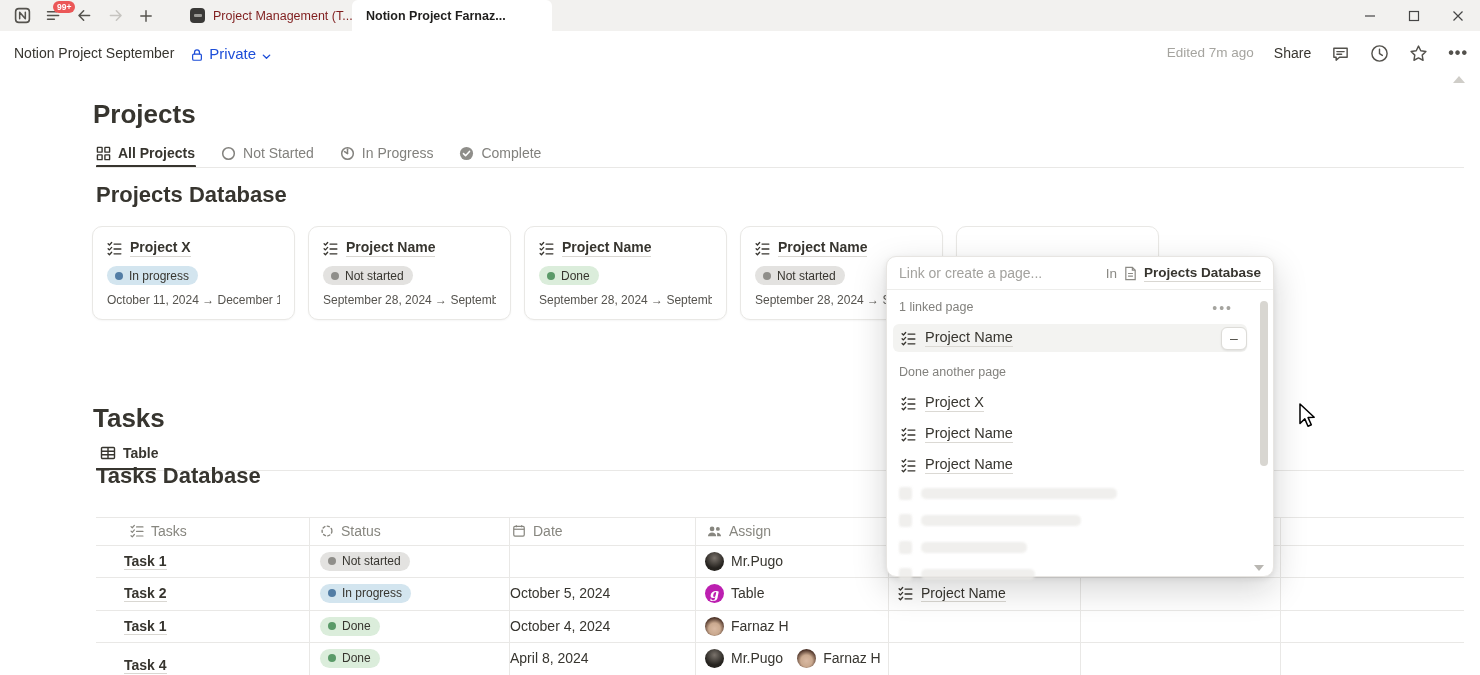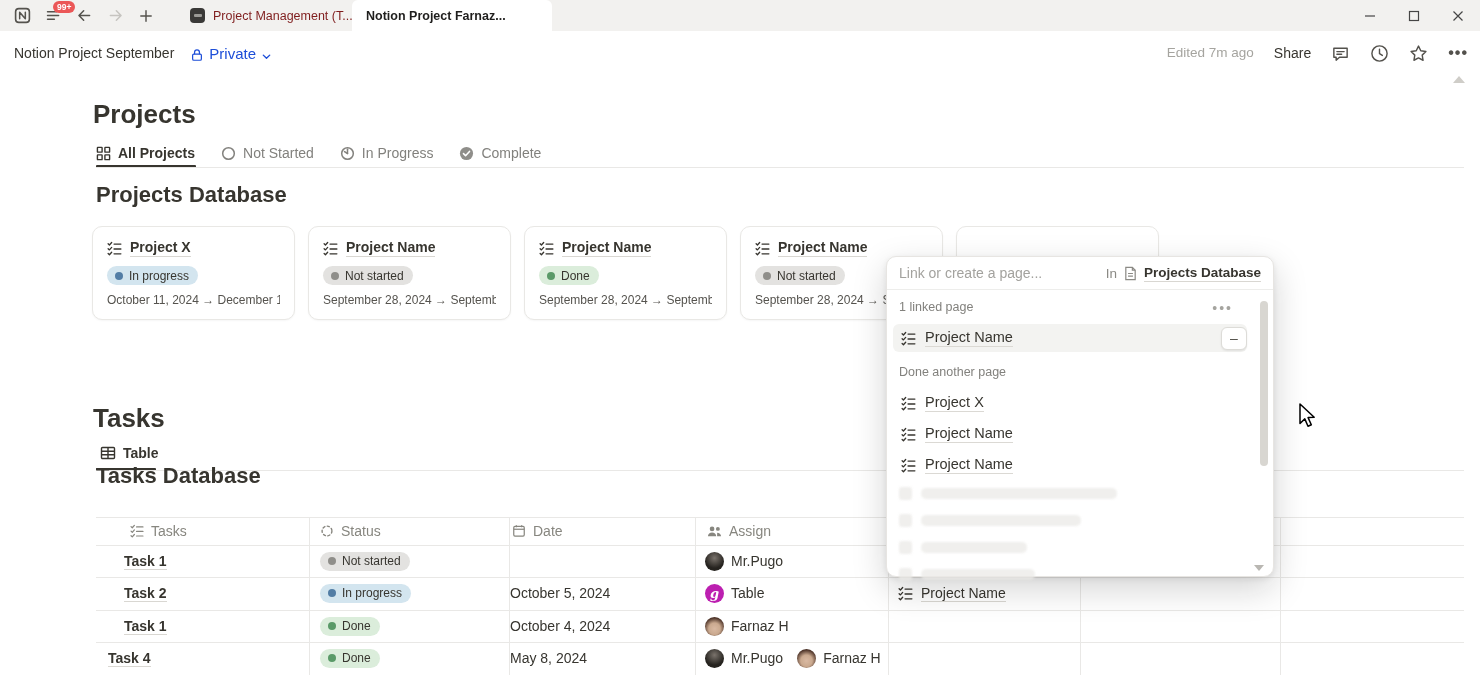--- a/index.html
+++ b/index.html
@@ -492,31 +492,31 @@
         <span class="assignees">
             <span class="assignee">
               <span class="avatar photo"></span>
               <span>Farnaz H</span>
             </span>
           </span>
       </div>
     </div>
 
     <div class="trow" style="top:125px;">
-      <div class="tcell" style="left:12px;">
+      <div class="tcell" style="left:28px;align-items:flex-end;">
           <span class="taskname">Task 4</span>
         </div>
       <div class="tcell" style="left:224px;">
           <span class="pill green" style="margin-top:0;">
             <span class="dot"></span>
             <span>Done</span>
           </span>
         </div>
       <div class="tcell" style="left:414px;">
-          <span>May 8, 2024</span>
+          <span>April 8, 2024</span>
         </div>
       <div class="tcell" style="left:609px;">
         <span class="assignees">
           <span class="assignee">
               <span class="avatar dark"></span>
               <span>Mr.Pugo</span>
             </span>
           <span class="assignee">
               <span class="avatar photo"></span>
               <span>Farnaz H</span>

